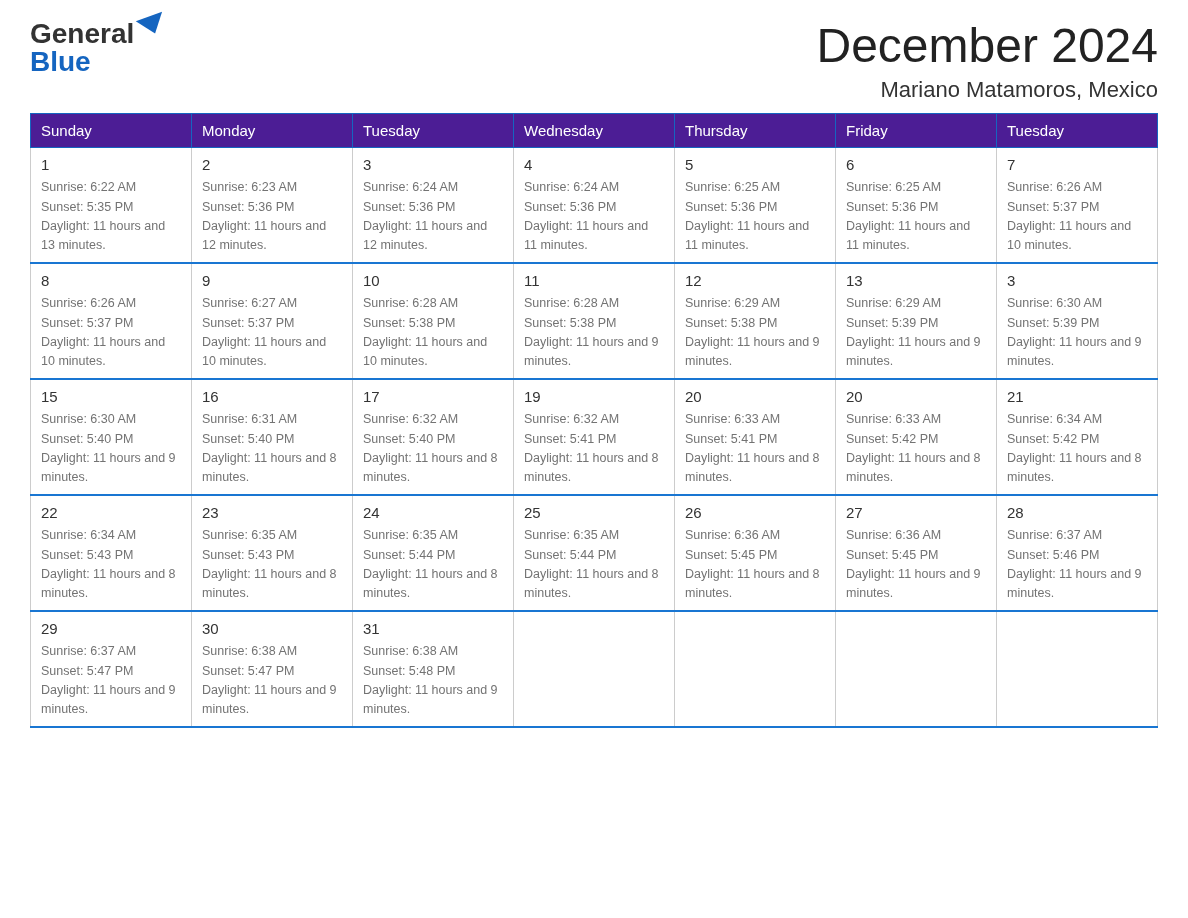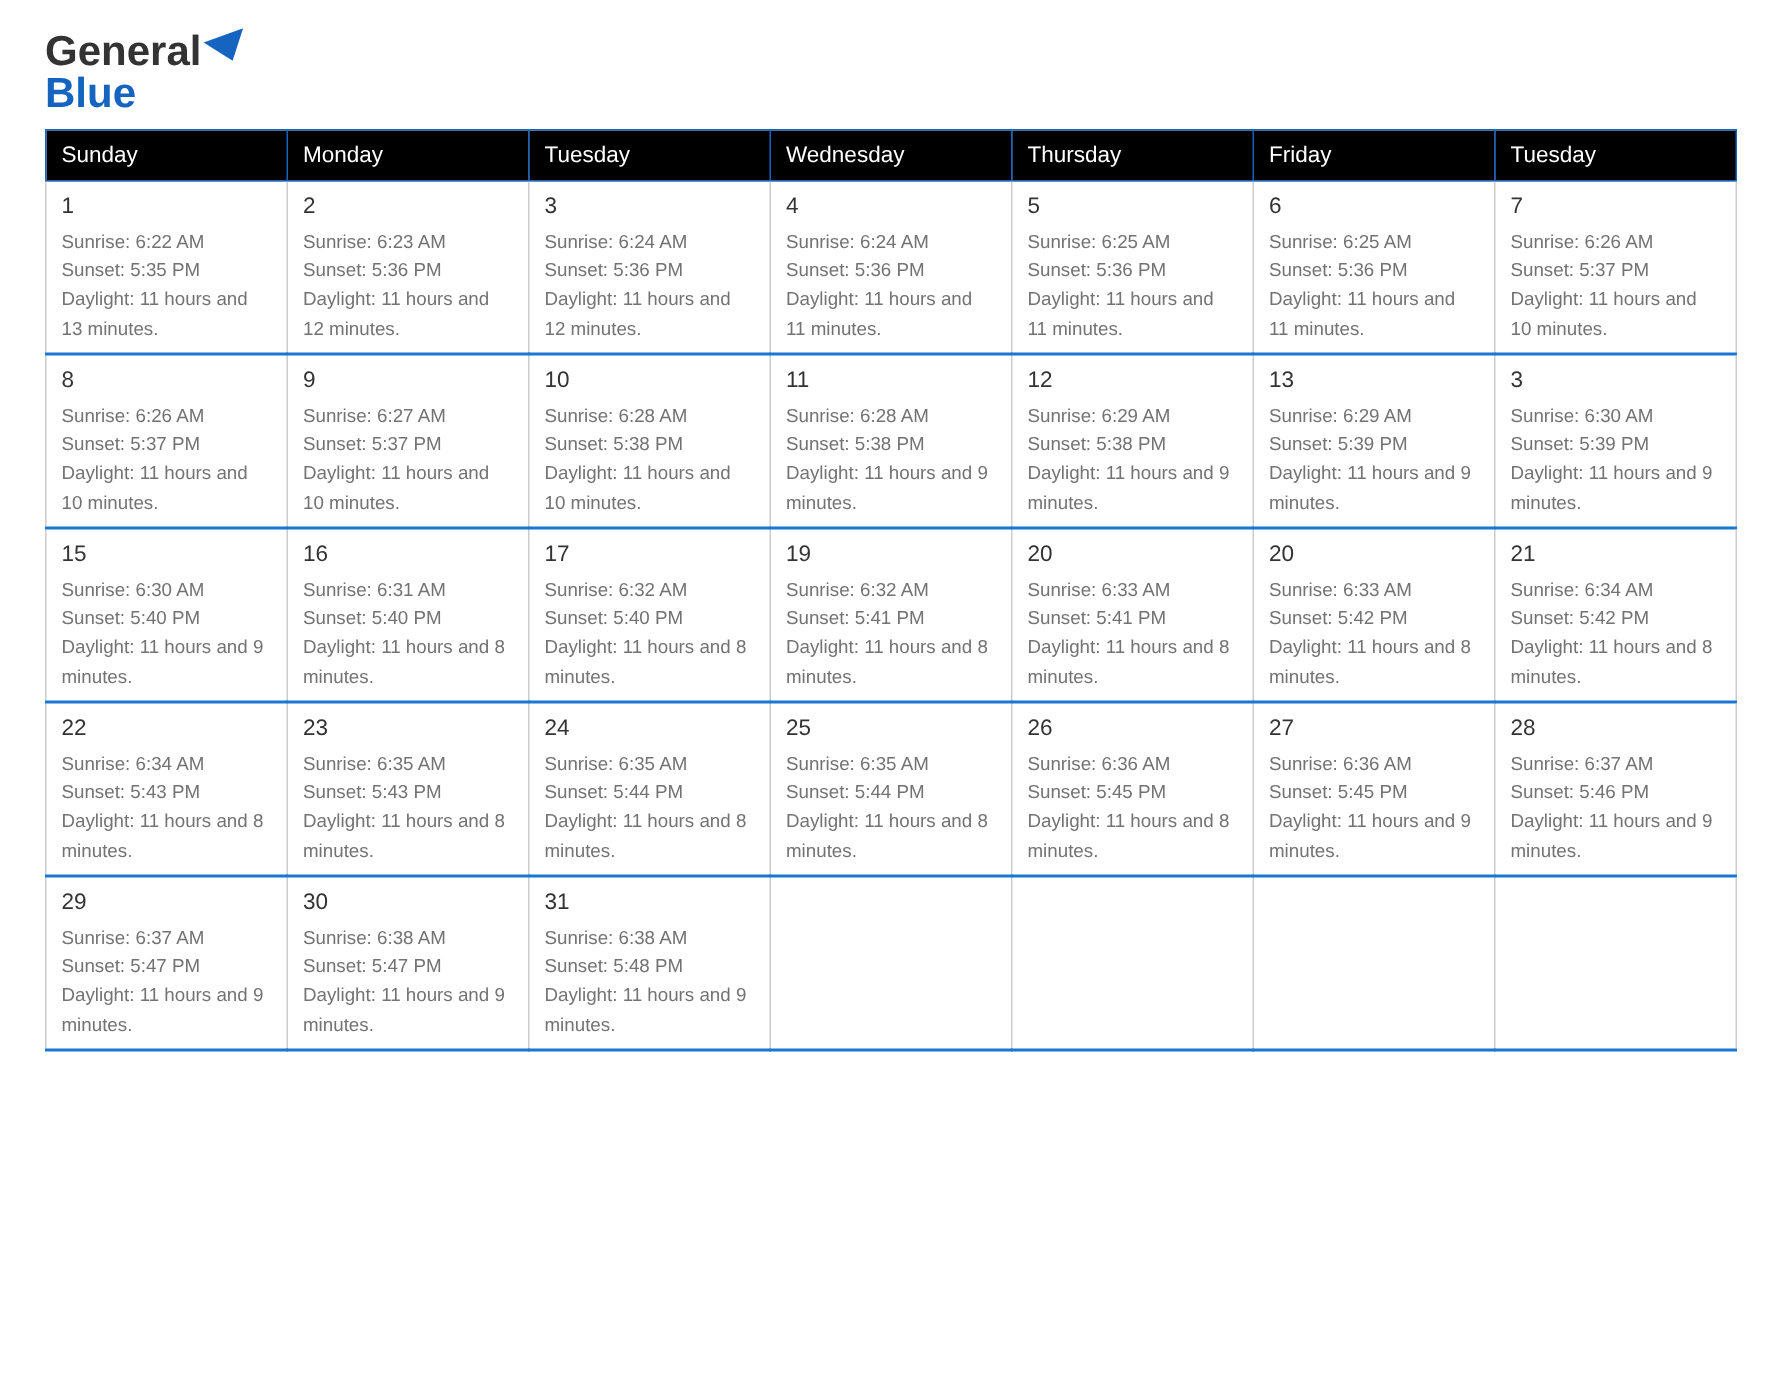--- a/index.html
+++ b/index.html
@@ -29,21 +29,20 @@
       line-height: 1;
     }
     .logo-text-blue {
       font-size: 28px;
       font-weight: bold;
       color: #1565c0;
       line-height: 1;
     }
     .logo-row {
       display: flex;
-      align-items: center;
     }
     .logo-triangle {
       width: 0;
       height: 0;
       border-left: 14px solid transparent;
       border-right: 14px solid transparent;
       border-top: 18px solid #1565c0;
       margin-left: 4px;
       margin-top: -4px;
       transform: rotate(-20deg);
@@ -61,21 +60,21 @@
       font-size: 22px;
       color: #333;
       margin-top: 4px;
     }
     table {
       width: 100%;
       border-collapse: collapse;
       margin-top: 8px;
     }
     thead tr {
-      background-color: #000000;
+      background-color: #4c1d95;
     }
     thead th {
       color: #fff;
       font-size: 15px;
       font-weight: normal;
       padding: 8px 10px;
       text-align: left;
       border: 1px solid #1565c0;
     }
     tbody tr {
@@ -107,20 +106,24 @@
 </head>
 <body>
 
 <div class="header">
   <div class="logo">
     <div class="logo-row">
       <span class="logo-text-general">General</span>
       <div class="logo-triangle"></div>
     </div>
     <span class="logo-text-blue">Blue</span>
+  </div>
+  <div class="title-block">
+    <div class="month-title">December 2024</div>
+    <div class="location-title">Mariano Matamoros, Mexico</div>
   </div>
 </div>
 
 <table>
   <thead>
     <tr>
     <th>Sunday</th>
         <th>Monday</th>
         <th>Tuesday</th>
         <th>Wednesday</th>

